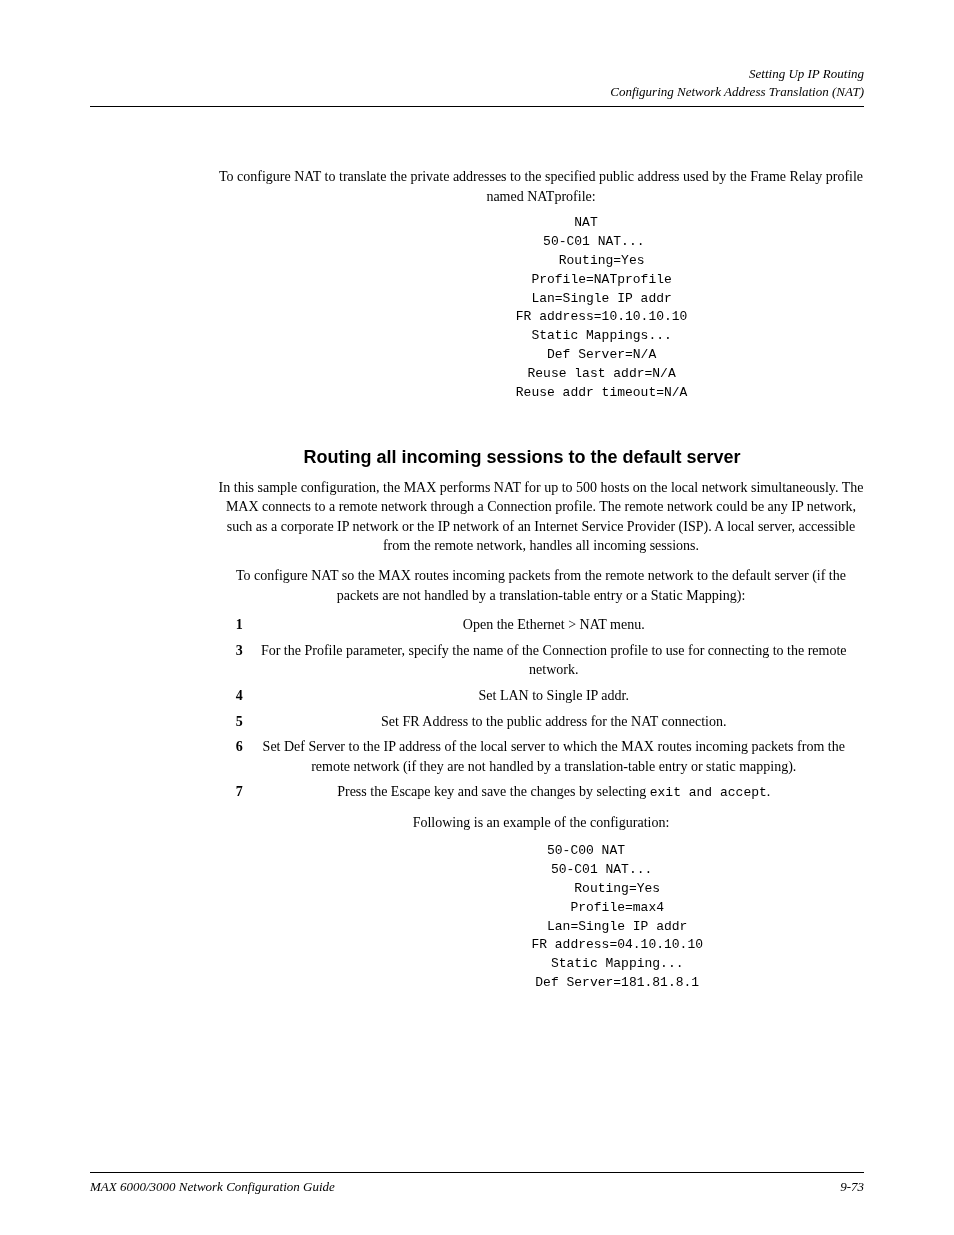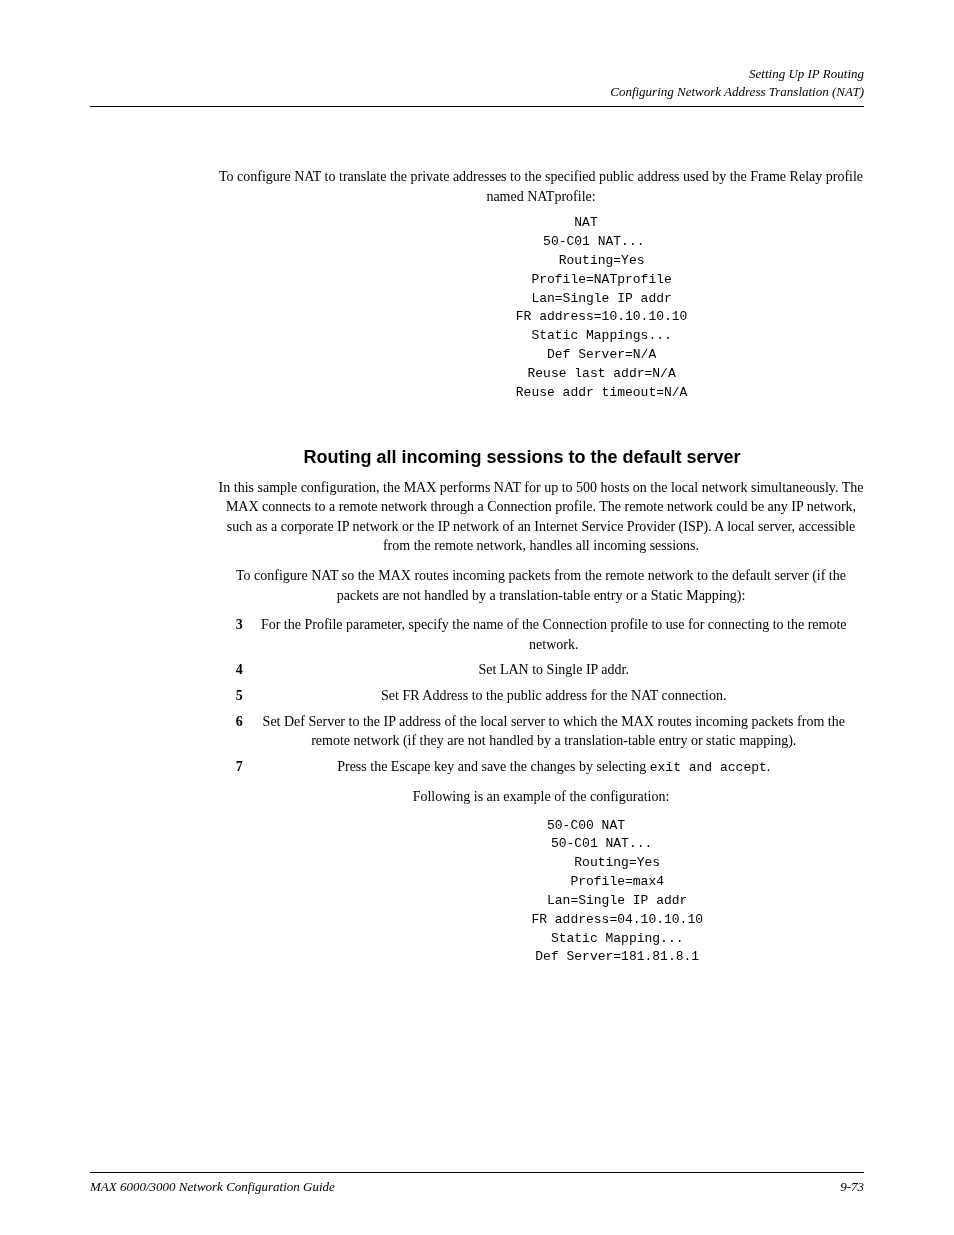--- a/index.html
+++ b/index.html
@@ -124,20 +124,24 @@
     Reuse last addr=N/A
     Reuse addr timeout=N/A</pre>
 
   <h2 class="sec">Routing all incoming sessions to the default server</h2>
 
   <p class="indent2">In this sample configuration, the MAX performs NAT for up to 500 hosts on the local network simultaneously. The MAX connects to a remote network through a Connection profile. The remote network could be any IP network, such as a corporate IP network or the IP network of an Internet Service Provider (ISP). A local server, accessible from the remote network, handles all incoming sessions.</p>
 
   <p class="indent2">To configure NAT so the MAX routes incoming packets from the remote network to the default server (if the packets are not handled by a translation-table entry or a Static Mapping):</p>
 
   <div class="step-block">
+    <span class="num">1</span>
+    <span class="txt">Open the Ethernet &gt; NAT menu.</span>
+  </div>
+  <div class="step-block">
     <span class="num">3</span>
     <span class="txt">For the Profile parameter, specify the name of the Connection profile to use for connecting to the remote network.</span>
   </div>
   <div class="step-block">
     <span class="num">4</span>
     <span class="txt">Set LAN to Single IP addr.</span>
   </div>
   <div class="step-block">
     <span class="num">5</span>
     <span class="txt">Set FR Address to the public address for the NAT connection.</span>

